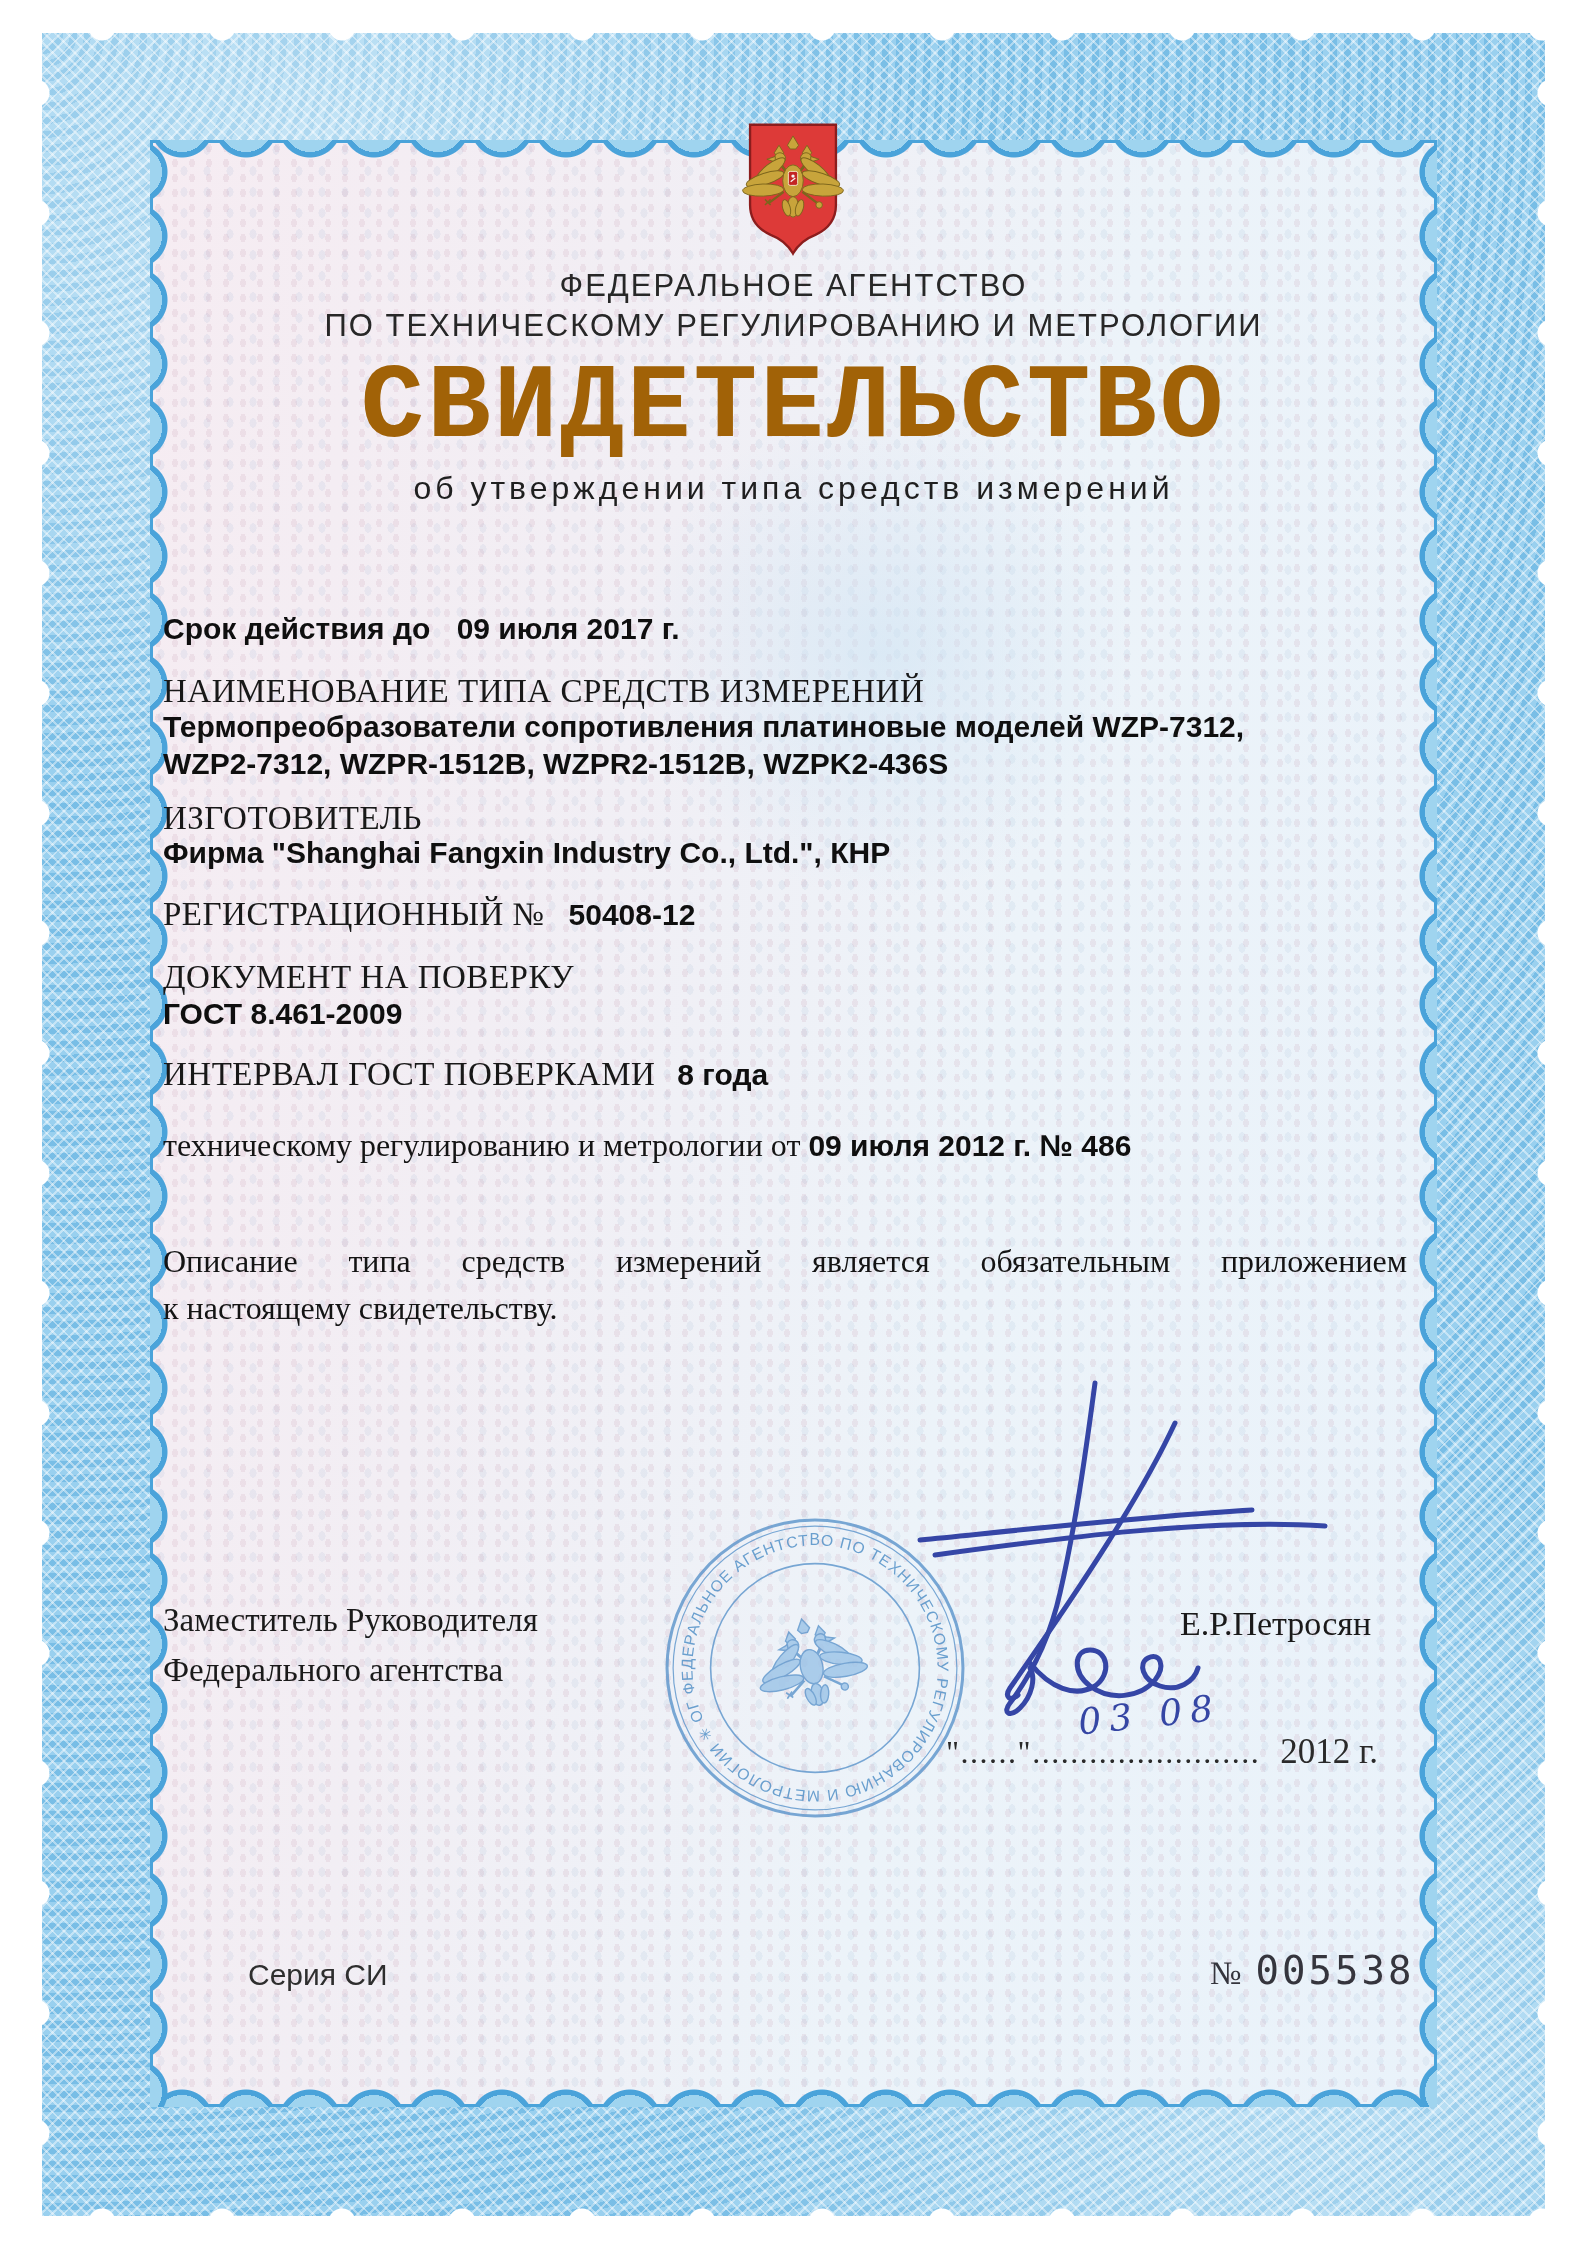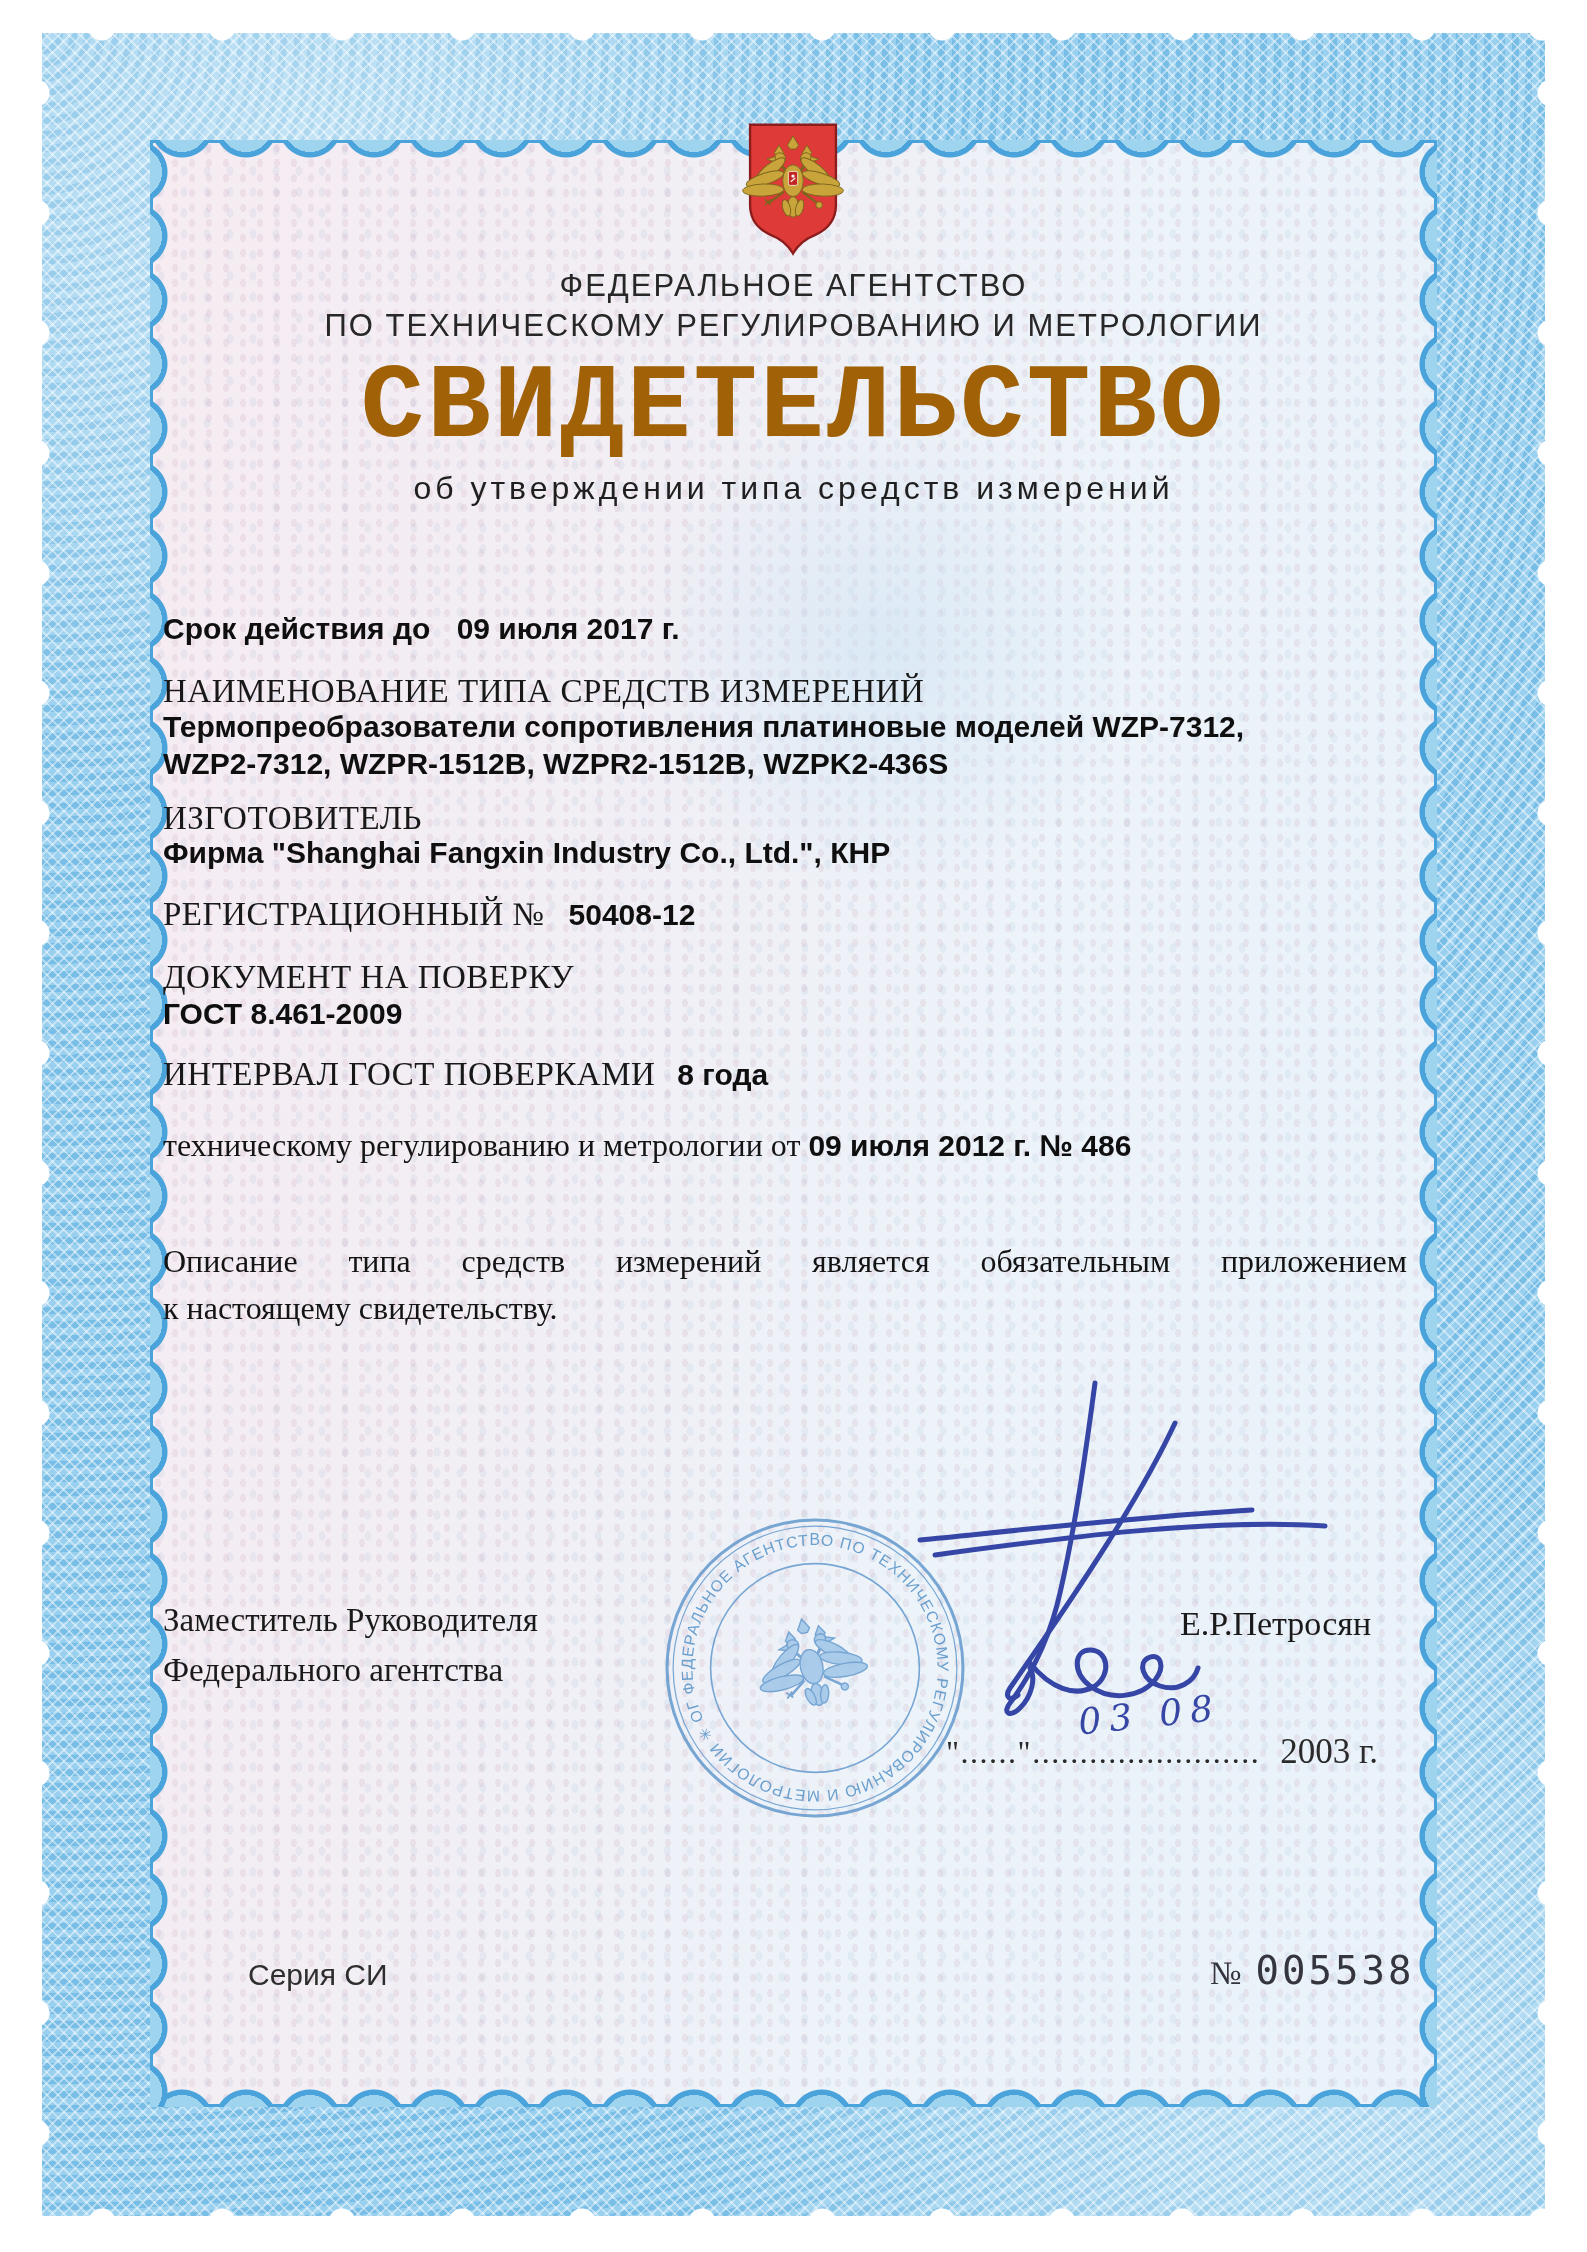--- a/index.html
+++ b/index.html
@@ -195,21 +195,21 @@
     </svg>
 
     <div class="abs pos">
       <div>Заместитель Руководителя</div>
       <div>Федерального агентства</div>
     </div>
     <div class="abs signer">Е.Р.Петросян</div>
     <div class="abs handdate">03 08</div>
     <div class="abs dateline">
       <span class="dots">"......"</span><span class="dots">........................</span>
-      <span class="year">2003 г.</span>
+      <span class="year">2012 г.</span>
     </div>
 
     <div class="abs series">Серия СИ</div>
     <div class="abs formnum">
       <span class="nsign">№</span>
       <span class="digits">005538</span>
     </div>
 
   </div>
 </div>

